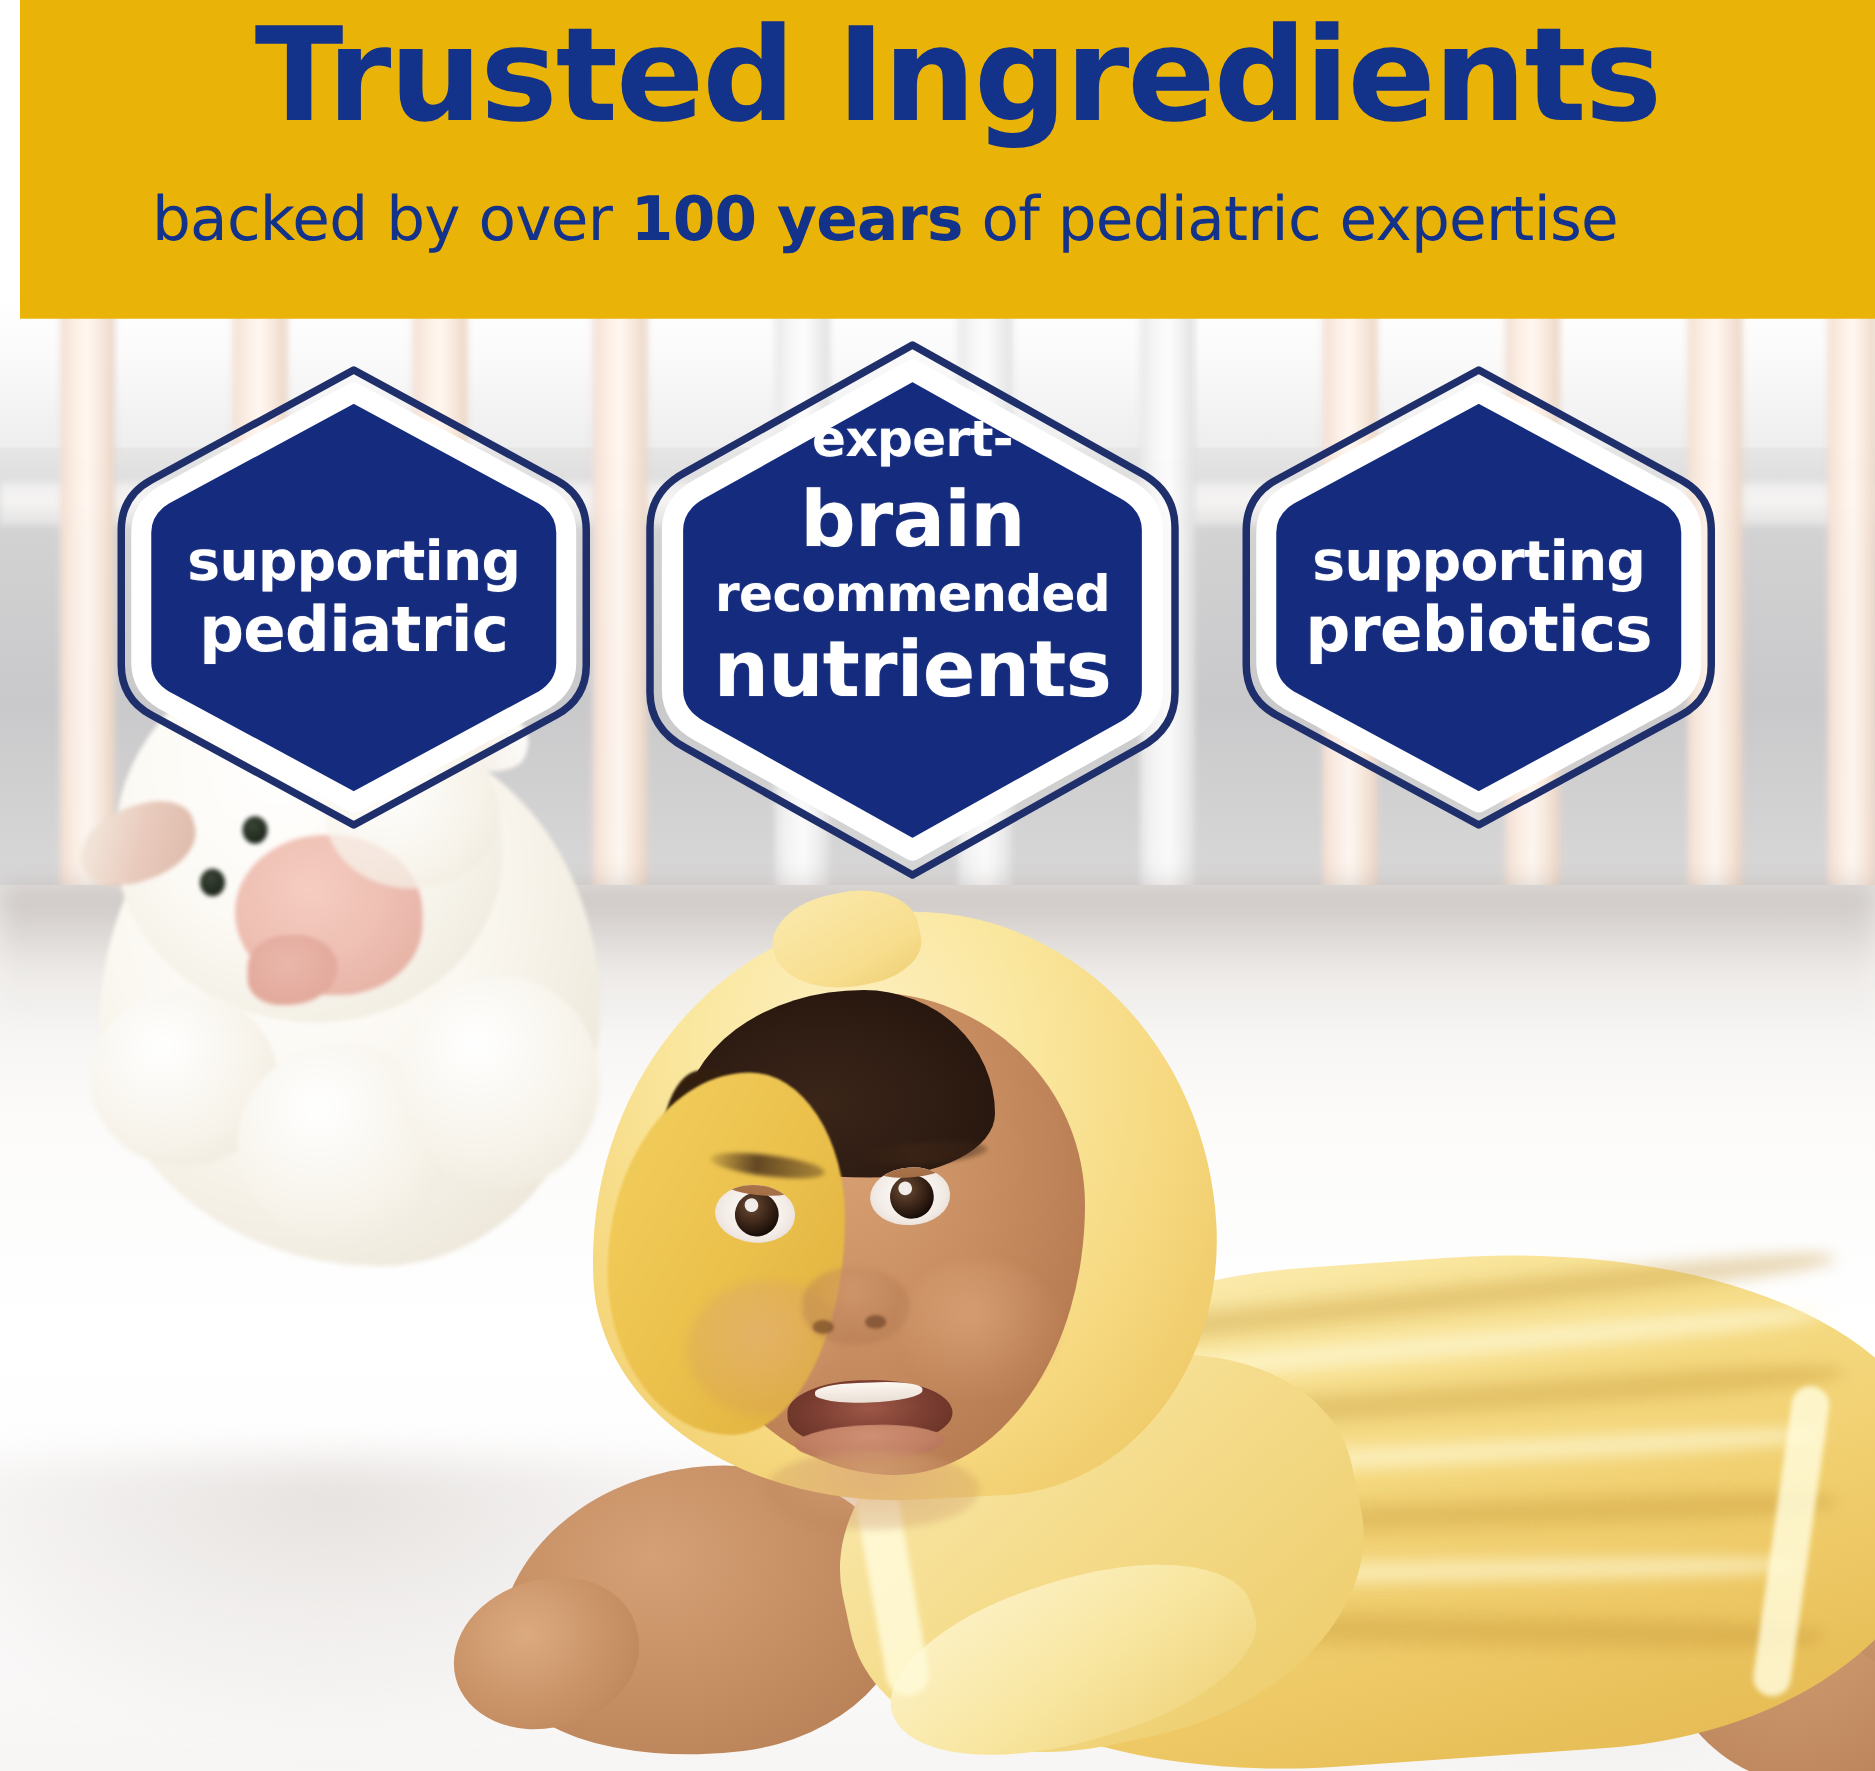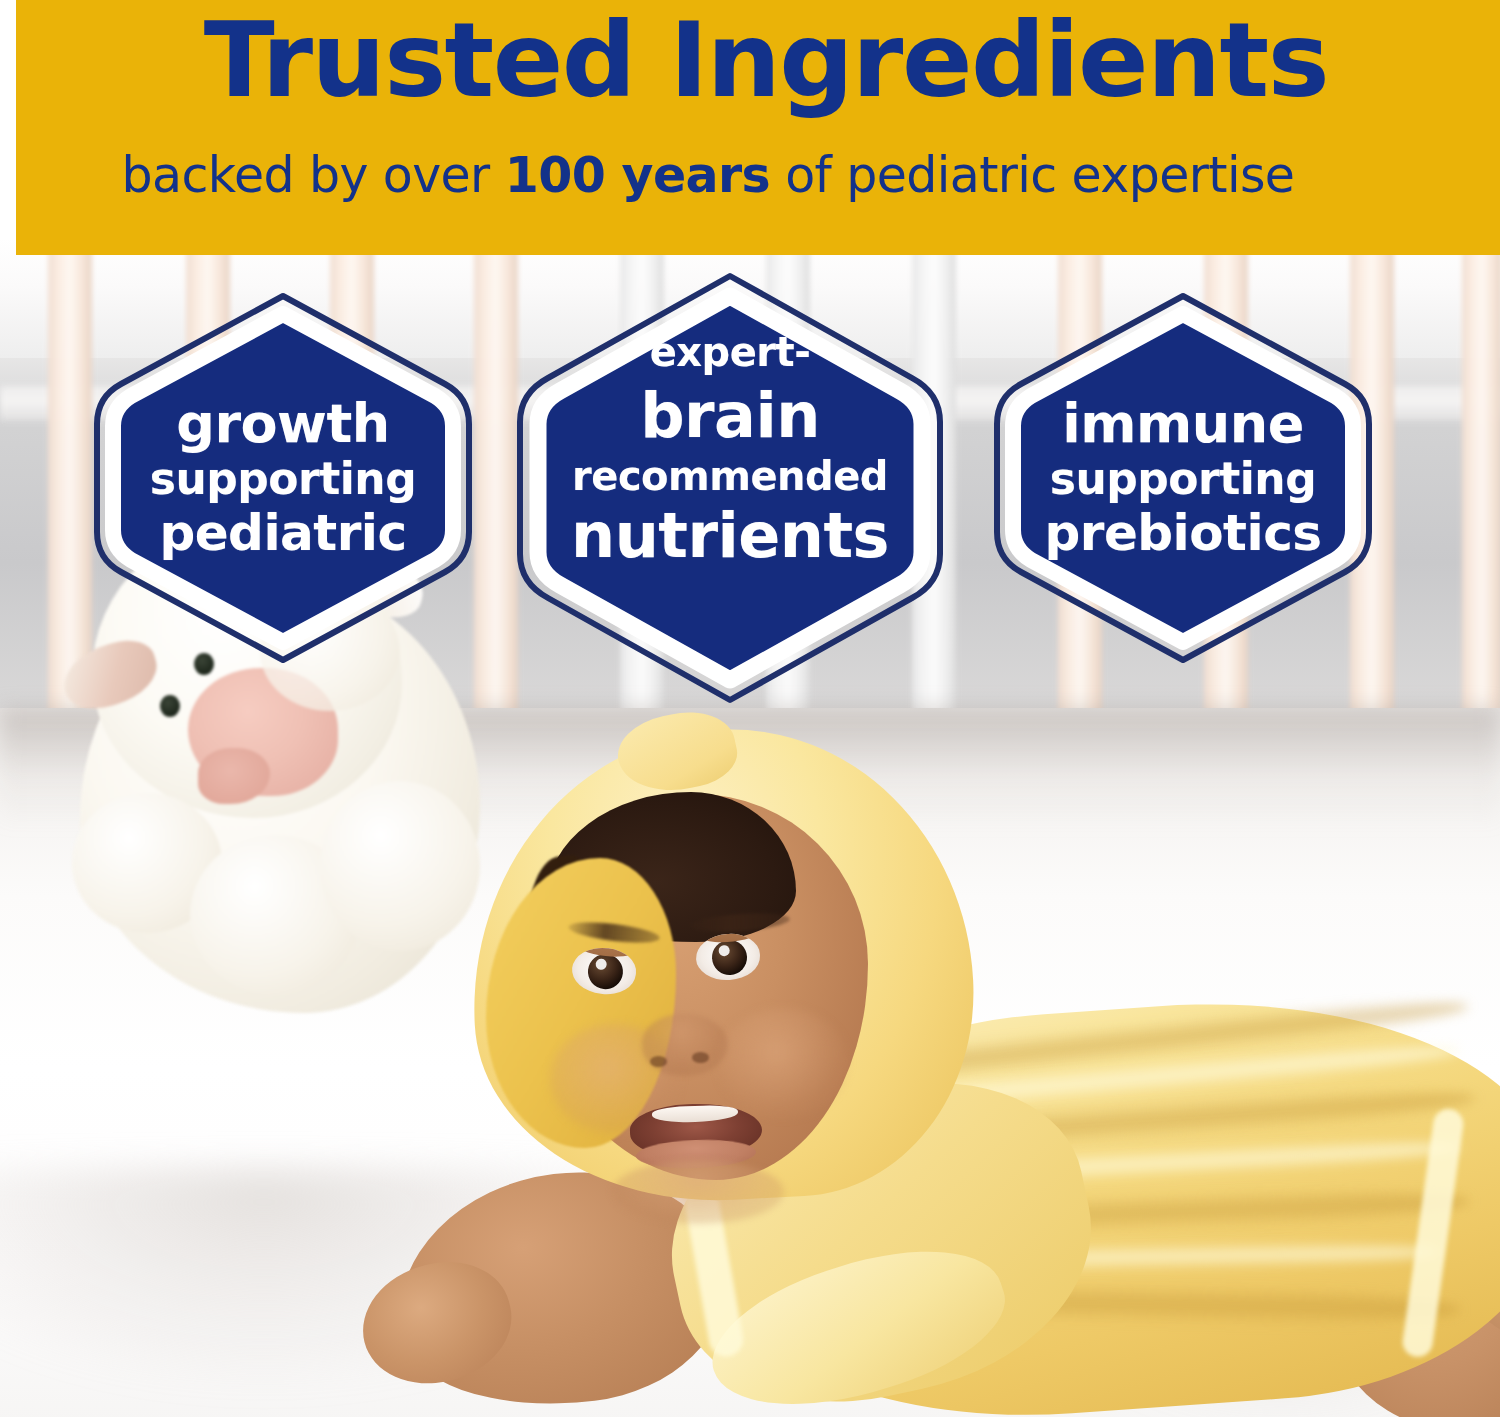--- a/index.html
+++ b/index.html
@@ -263,21 +263,20 @@
   </div>
 
   <div id="badges">
 
     <div class="badge" style="left:93px;top:292px;width:380px;height:372px;">
       <svg width="380" height="372" viewBox="0 0 380 372" aria-hidden="true">
         <path d="M190 4 L352 92 Q376 105 376 132 L376 240 Q376 267 352 280 L190 368 L28 280 Q4 267 4 240 L4 132 Q4 105 28 92 Z" fill="none" stroke="#1f2f6b" stroke-width="6" stroke-linejoin="round"></path>
         <path d="M190 22 L342 104 Q360 115 360 134 L360 238 Q360 257 342 268 L190 350 L38 268 Q20 257 20 238 L20 134 Q20 115 38 104 Z" fill="#152c7e" stroke="#ffffff" stroke-width="16" stroke-linejoin="round"></path>
       </svg>
       <div class="badge-text">
-        <span class="bl" style="font-size:54px;line-height:58px;">growth</span>
         <span class="bl" style="font-size:44px;line-height:52px;">supporting</span>
         <span class="bl" style="font-size:50px;line-height:56px;">pediatric</span>
       </div>
     </div>
 
     <div class="badge" style="left:516px;top:272px;width:428px;height:432px;">
       <svg width="428" height="432" viewBox="0 0 428 432" aria-hidden="true">
         <path d="M214 4 L396 106 Q424 121 424 150 L424 282 Q424 311 396 326 L214 428 L32 326 Q4 311 4 282 L4 150 Q4 121 32 106 Z" fill="none" stroke="#1f2f6b" stroke-width="6" stroke-linejoin="round"></path>
         <path d="M214 24 L384 119 Q406 131 406 152 L406 280 Q406 301 384 313 L214 408 L44 313 Q22 301 22 280 L22 152 Q22 131 44 119 Z" fill="#152c7e" stroke="#ffffff" stroke-width="17" stroke-linejoin="round"></path>
       </svg>
@@ -288,20 +287,19 @@
         <span class="bl" style="font-size:62px;line-height:72px;">nutrients</span>
       </div>
     </div>
 
     <div class="badge" style="left:993px;top:292px;width:380px;height:372px;">
       <svg width="380" height="372" viewBox="0 0 380 372" aria-hidden="true">
         <path d="M190 4 L352 92 Q376 105 376 132 L376 240 Q376 267 352 280 L190 368 L28 280 Q4 267 4 240 L4 132 Q4 105 28 92 Z" fill="none" stroke="#1f2f6b" stroke-width="6" stroke-linejoin="round"></path>
         <path d="M190 22 L342 104 Q360 115 360 134 L360 238 Q360 257 342 268 L190 350 L38 268 Q20 257 20 238 L20 134 Q20 115 38 104 Z" fill="#152c7e" stroke="#ffffff" stroke-width="16" stroke-linejoin="round"></path>
       </svg>
       <div class="badge-text">
-        <span class="bl" style="font-size:54px;line-height:58px;">immune</span>
         <span class="bl" style="font-size:44px;line-height:52px;">supporting</span>
         <span class="bl" style="font-size:50px;line-height:56px;">prebiotics</span>
       </div>
     </div>
 
   </div>
 </div>
 
 </body></html>

